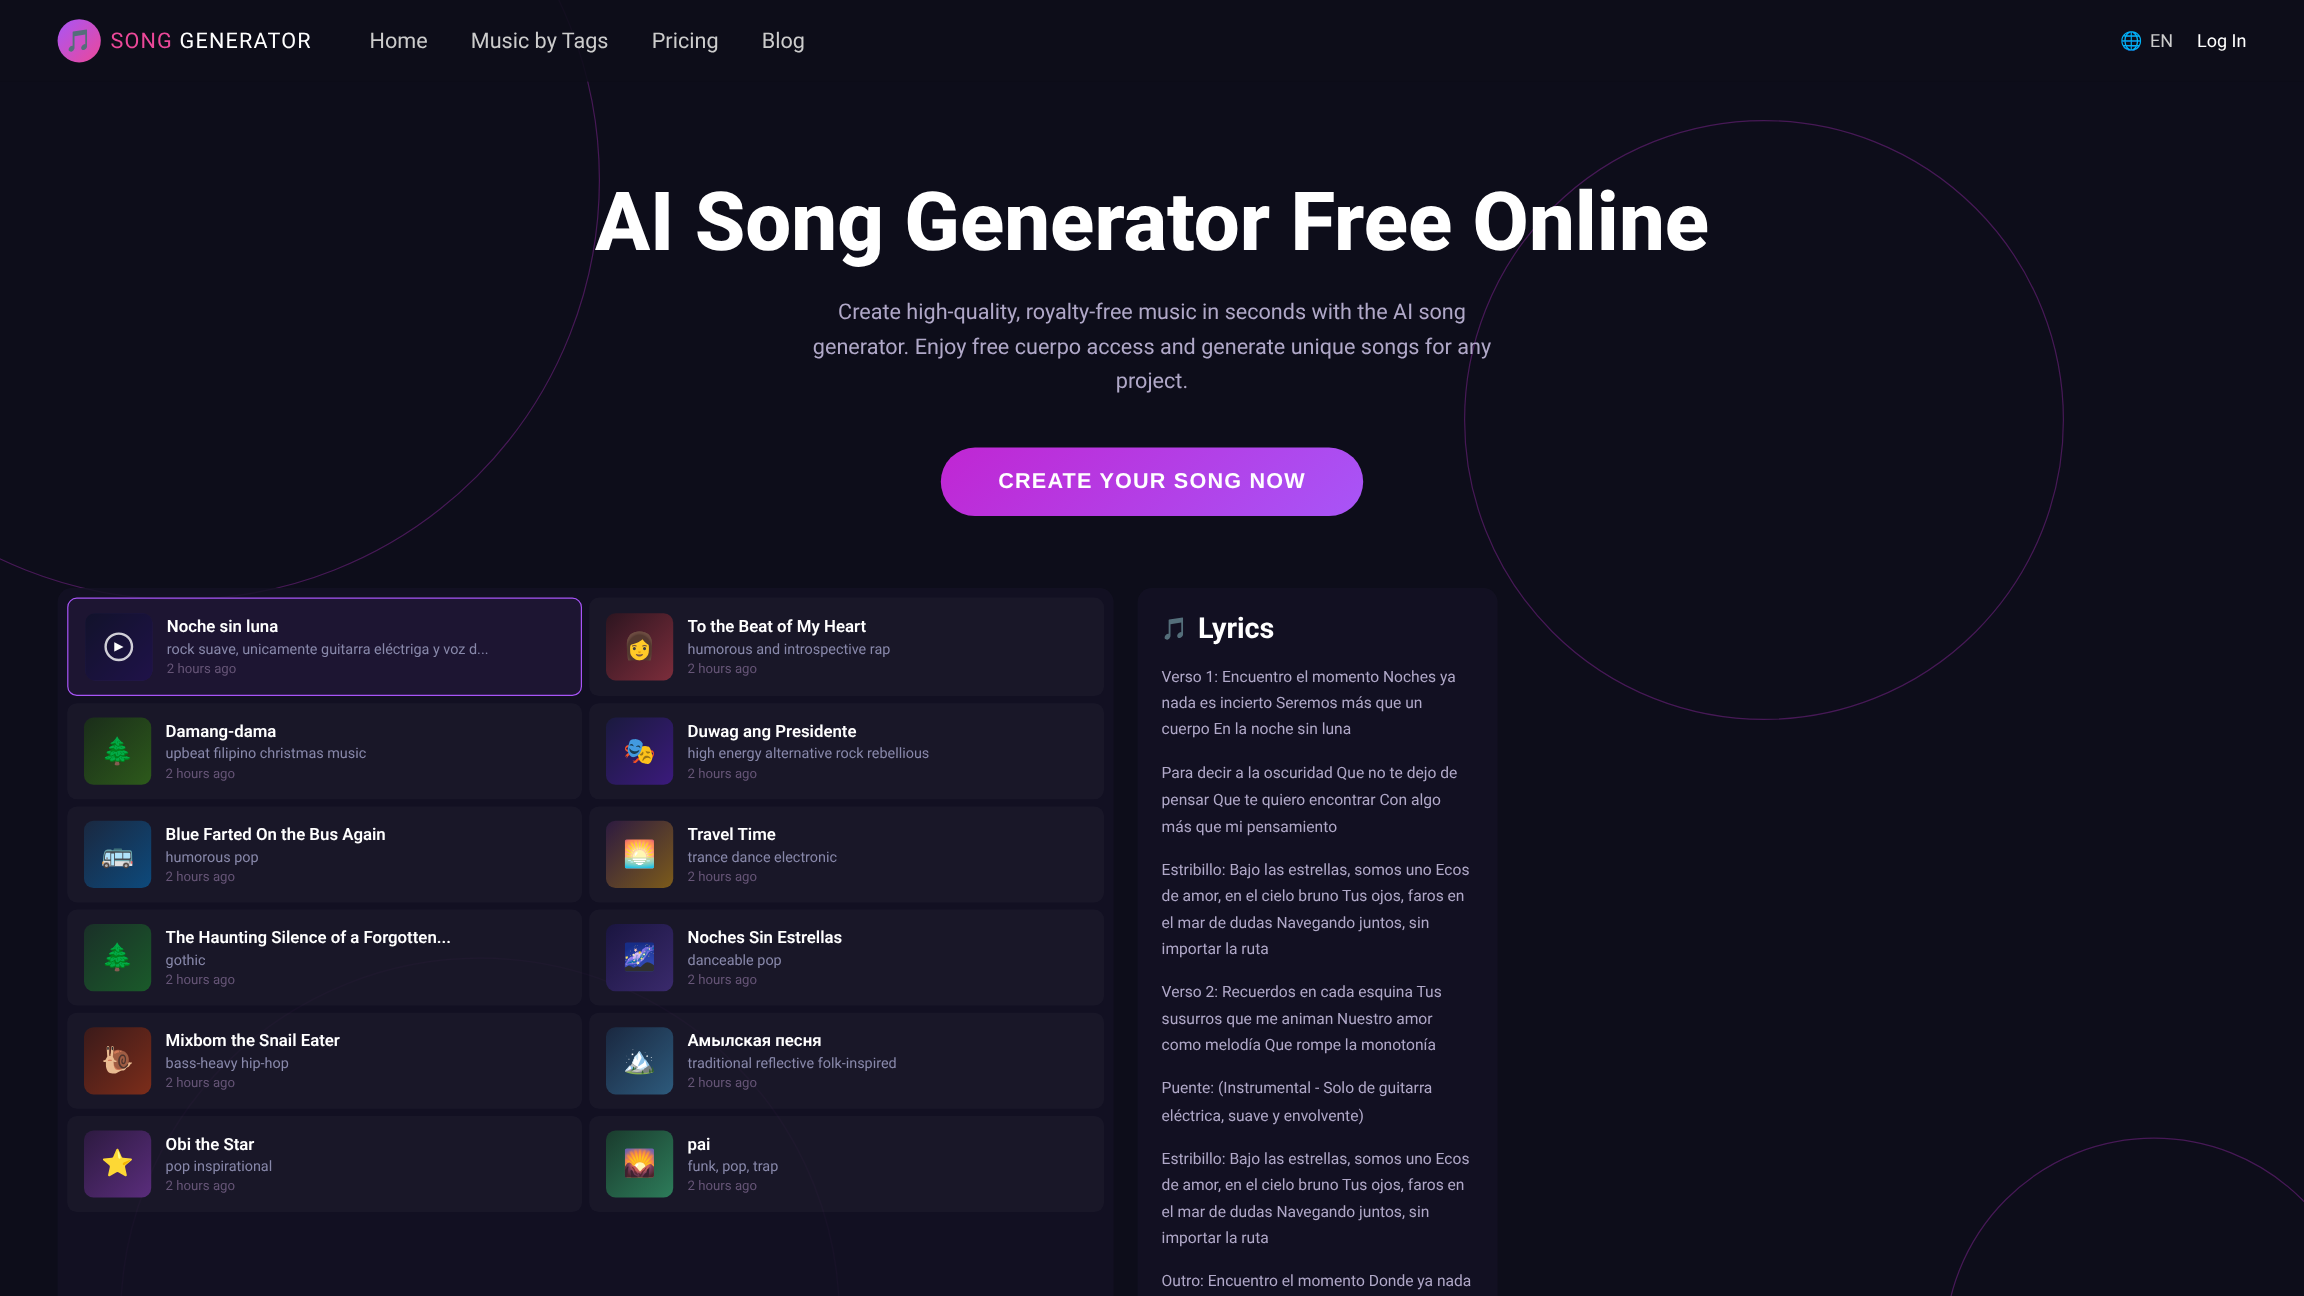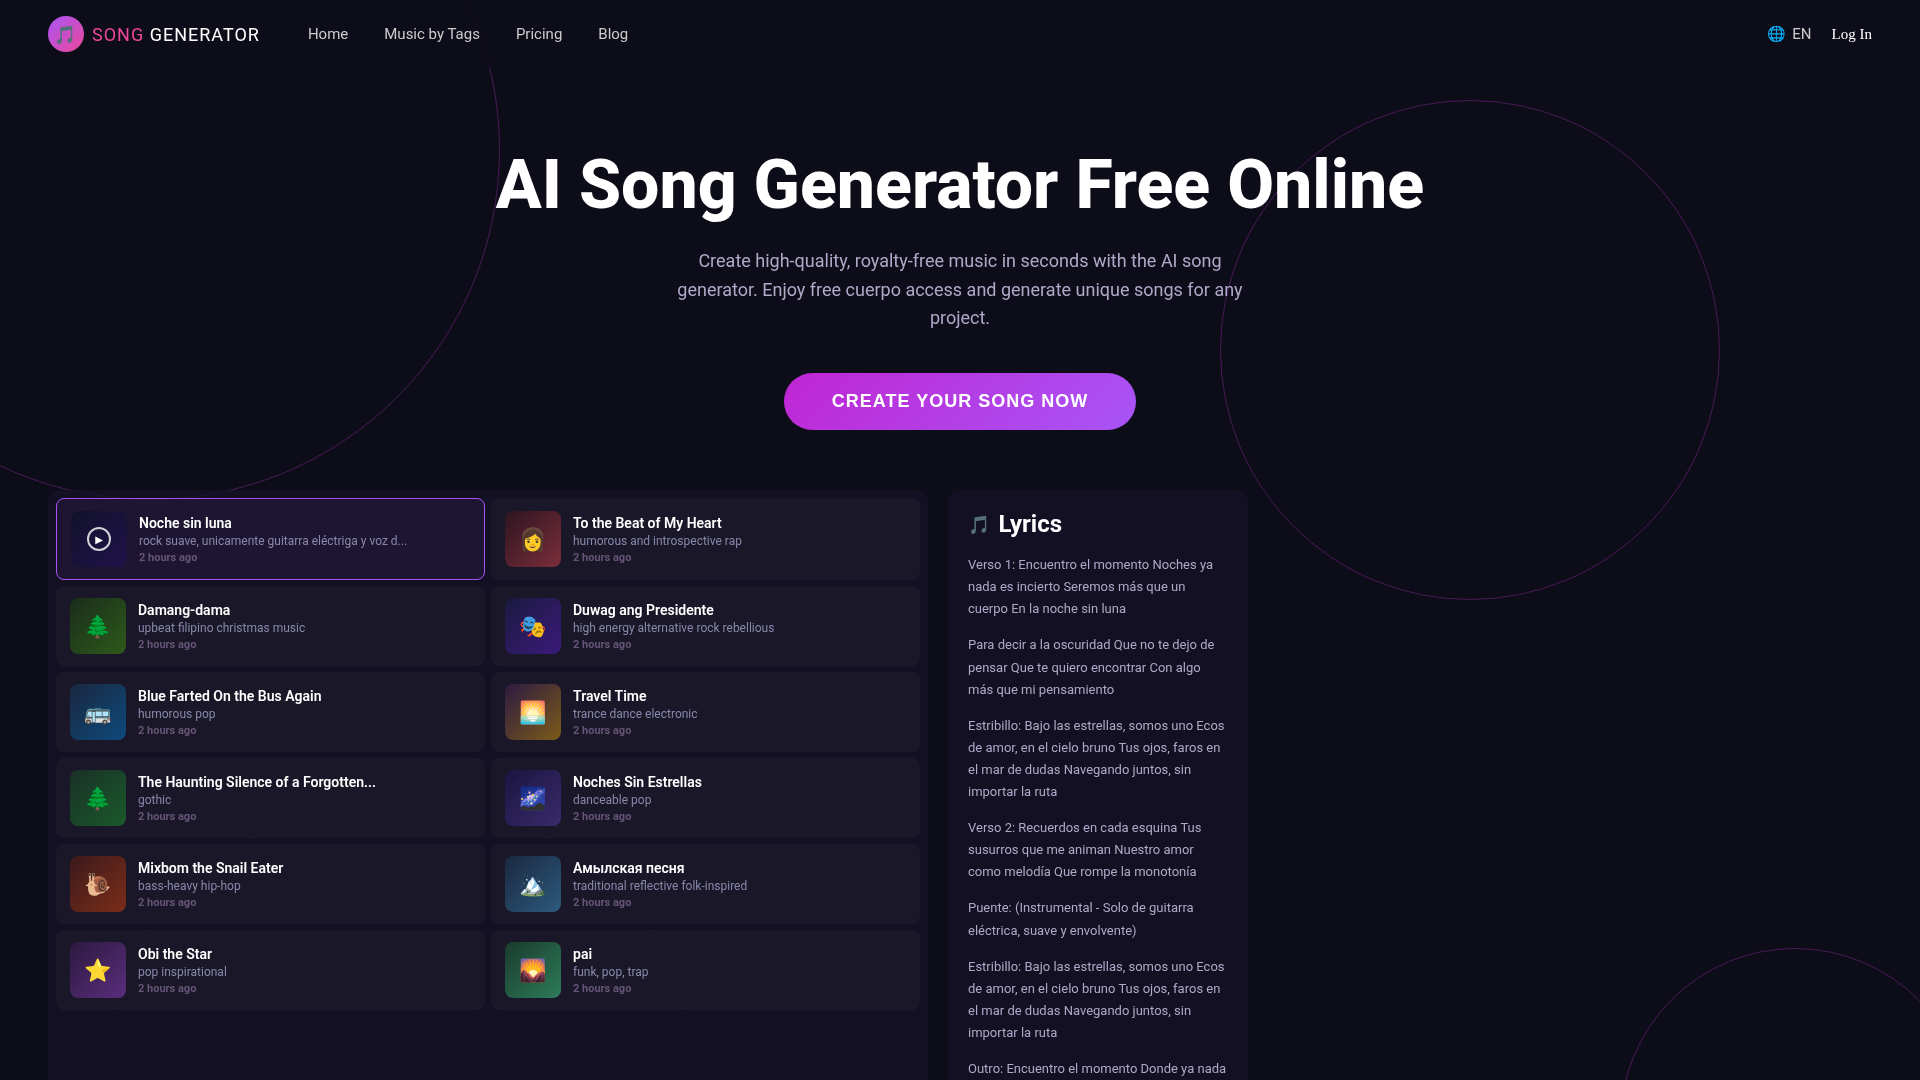--- a/index.html
+++ b/index.html
@@ -65,41 +65,40 @@
     .logo-text .song { color: #ec4899; }
     .logo-text .generator { color: #ffffff; }
     .nav-links {
       display: flex;
       gap: 36px;
       flex: 1;
     }
     .nav-link {
       color: #cccccc;
       text-decoration: none;
-      font-size: 15px;
+      font-size: 18px;
       cursor: pointer;
     }
     .nav-right {
       display: flex;
       align-items: center;
       gap: 20px;
     }
     .lang-btn {
       display: flex;
       align-items: center;
       gap: 6px;
       color: #cccccc;
       font-size: 15px;
       cursor: pointer;
     }
     .login-btn {
       color: #ffffff;
       font-size: 15px;
       cursor: pointer;
-      font-family: Liberation Serif, serif;
     }
 
     
     .hero {
       position: relative;
       z-index: 5;
       text-align: center;
       padding: 80px 48px 60px;
     }
     .hero h1 {
@@ -214,21 +213,20 @@
       color: #8888aa;
       margin-bottom: 3px;
       white-space: nowrap;
       overflow: hidden;
       text-overflow: ellipsis;
     }
     .song-time {
       font-size: 11px;
       color: #6666880;
       color: #665577;
-      font-weight: bold;
     }
 
     
     .lyrics-panel {
       width: 300px;
       background: rgba(20, 18, 36, 0.85);
       border-radius: 12px;
       padding: 20px;
       flex-shrink: 0;
     }

